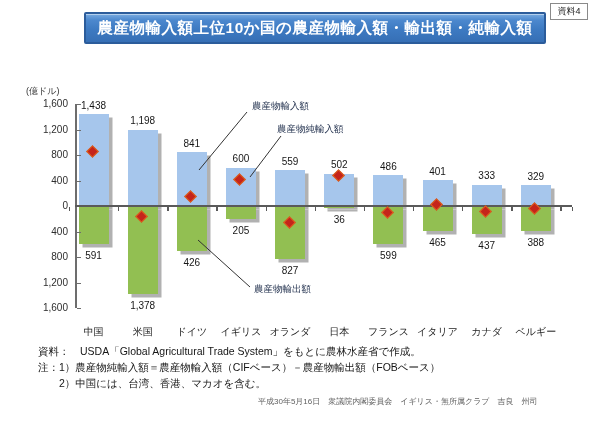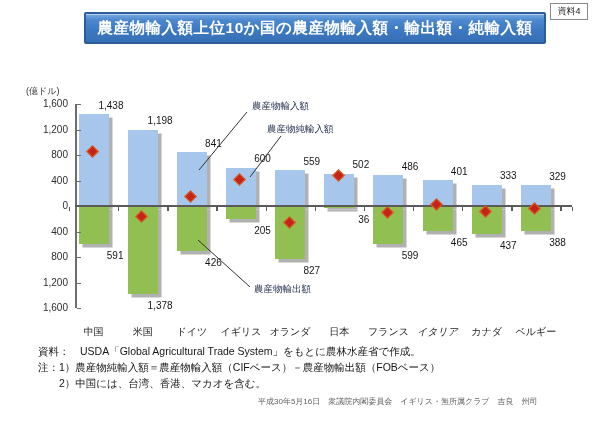--- a/index.html
+++ b/index.html
@@ -36,21 +36,21 @@
   .axis-x { position:absolute; background:#5a5a5a; height:1.7px; z-index:3; }
   .tick-y { position:absolute; width:4px; height:1.3px; background:#6d6d6d; z-index:3; }
   .tick-x { position:absolute; width:1.3px; height:4px; background:#5a5a5a; z-index:3; }
   .ylab {
     position:absolute; width:40px; text-align:right;
     color:#2e2e2e; font-size:10px;
   }
   .bar-import { position:absolute; background:#a6c6ec; box-shadow:3.5px 3.5px 0 0 #b1b1b1; z-index:2; }
   .bar-export { position:absolute; background:#92bf52; box-shadow:3.5px 3.5px 0 0 #b1b1b1; z-index:2; }
   .vlab {
-    position:absolute; width:60px; text-align:right;
+    position:absolute; width:60px; text-align:center;
     color:#161616; font-size:10px; z-index:5;
   }
   .clab {
     position:absolute; width:60px; text-align:center;
     color:#222; font-size:10px; z-index:5;
   }
   .diamond {
     position:absolute; width:9px; height:9px; background:#c5241b;
     border:1px solid #dd6a21; transform:rotate(45deg); z-index:6;
   }
@@ -81,21 +81,21 @@
   <div class="chart" id="chart">
     <div class="unit-label">(億ドル)</div>
 
     <svg class="leader-svg" width="600" height="424">
       <line x1="247" y1="112" x2="199" y2="170" stroke="#333" stroke-width="1"></line>
       <line x1="281" y1="136" x2="250" y2="177" stroke="#333" stroke-width="1"></line>
       <line x1="250" y1="287" x2="198" y2="240" stroke="#333" stroke-width="1"></line>
     </svg>
 
     <div class="annot" style="left:252px; top:100px;">農産物輸入額</div>
-    <div class="annot" style="left:267px; top:123px;">農産物純輸入額</div>
+    <div class="annot" style="left:277px; top:123px;">農産物純輸入額</div>
     <div class="annot" style="left:254px; top:283px;">農産物輸出額</div>
   <div class="axis-y" style="left: 75px; top: 104px; height: 204px;"></div>
       <div class="tick-y" style="left: 76.5px; top: 104px;"></div>
       <div class="ylab" style="left: 28px; top: 98px;">1,600</div>
       <div class="tick-y" style="left: 76.5px; top: 129.5px;"></div>
       <div class="ylab" style="left: 28px; top: 123.5px;">1,200</div>
       <div class="tick-y" style="left: 76.5px; top: 155px;"></div>
       <div class="ylab" style="left: 28px; top: 149px;">800</div>
       <div class="tick-y" style="left: 76.5px; top: 180.5px;"></div>
       <div class="ylab" style="left: 28px; top: 174.5px;">400</div>
@@ -161,21 +161,21 @@
       <div class="bar-import" style="left: 373.4px; top: 175.017px; width: 30px; height: 30.9825px; background: rgb(166, 198, 236);"></div>
       <div class="bar-export" style="left: 373.4px; top: 206px; width: 30px; height: 38.1863px; background: rgb(146, 191, 82);"></div>
       <div class="vlab" style="left: 358.4px; top: 160.517px;">486</div>
       <div class="vlab" style="left: 358.4px; top: 250.186px;">599</div>
       <div class="clab" style="left: 358.4px; top: 325px;">フランス</div>
       <div class="diamond" style="left: 382.9px; top: 207.704px; background: rgb(197, 36, 27);"></div>
       <div class="bar-import" style="left: 422.55px; top: 180.436px; width: 30px; height: 25.5637px; background: rgb(166, 198, 236);"></div>
       <div class="bar-export" style="left: 422.55px; top: 206px; width: 30px; height: 25.1175px; background: rgb(146, 191, 82);"></div>
       <div class="vlab" style="left: 407.55px; top: 165.936px;">401</div>
       <div class="vlab" style="left: 407.55px; top: 237.118px;">465</div>
-      <div class="clab" style="left: 407.55px; top: 325px; font-style: italic;">イタリア</div>
+      <div class="clab" style="left: 407.55px; top: 325px;">イタリア</div>
       <div class="diamond" style="left: 432.05px; top: 200.054px; background: rgb(197, 36, 27);"></div>
       <div class="bar-import" style="left: 471.7px; top: 184.771px; width: 30px; height: 21.2287px; background: rgb(166, 198, 236);"></div>
       <div class="bar-export" style="left: 471.7px; top: 206px; width: 30px; height: 27.8588px; background: rgb(146, 191, 82);"></div>
       <div class="vlab" style="left: 456.7px; top: 170.271px;">333</div>
       <div class="vlab" style="left: 456.7px; top: 239.859px;">437</div>
       <div class="clab" style="left: 456.7px; top: 325px;">カナダ</div>
       <div class="diamond" style="left: 481.2px; top: 207.13px; background: rgb(197, 36, 27);"></div>
       <div class="bar-import" style="left: 520.85px; top: 185.026px; width: 30px; height: 20.9737px; background: rgb(166, 198, 236);"></div>
       <div class="bar-export" style="left: 520.85px; top: 206px; width: 30px; height: 24.735px; background: rgb(146, 191, 82);"></div>
       <div class="vlab" style="left: 505.85px; top: 170.526px;">329</div>

